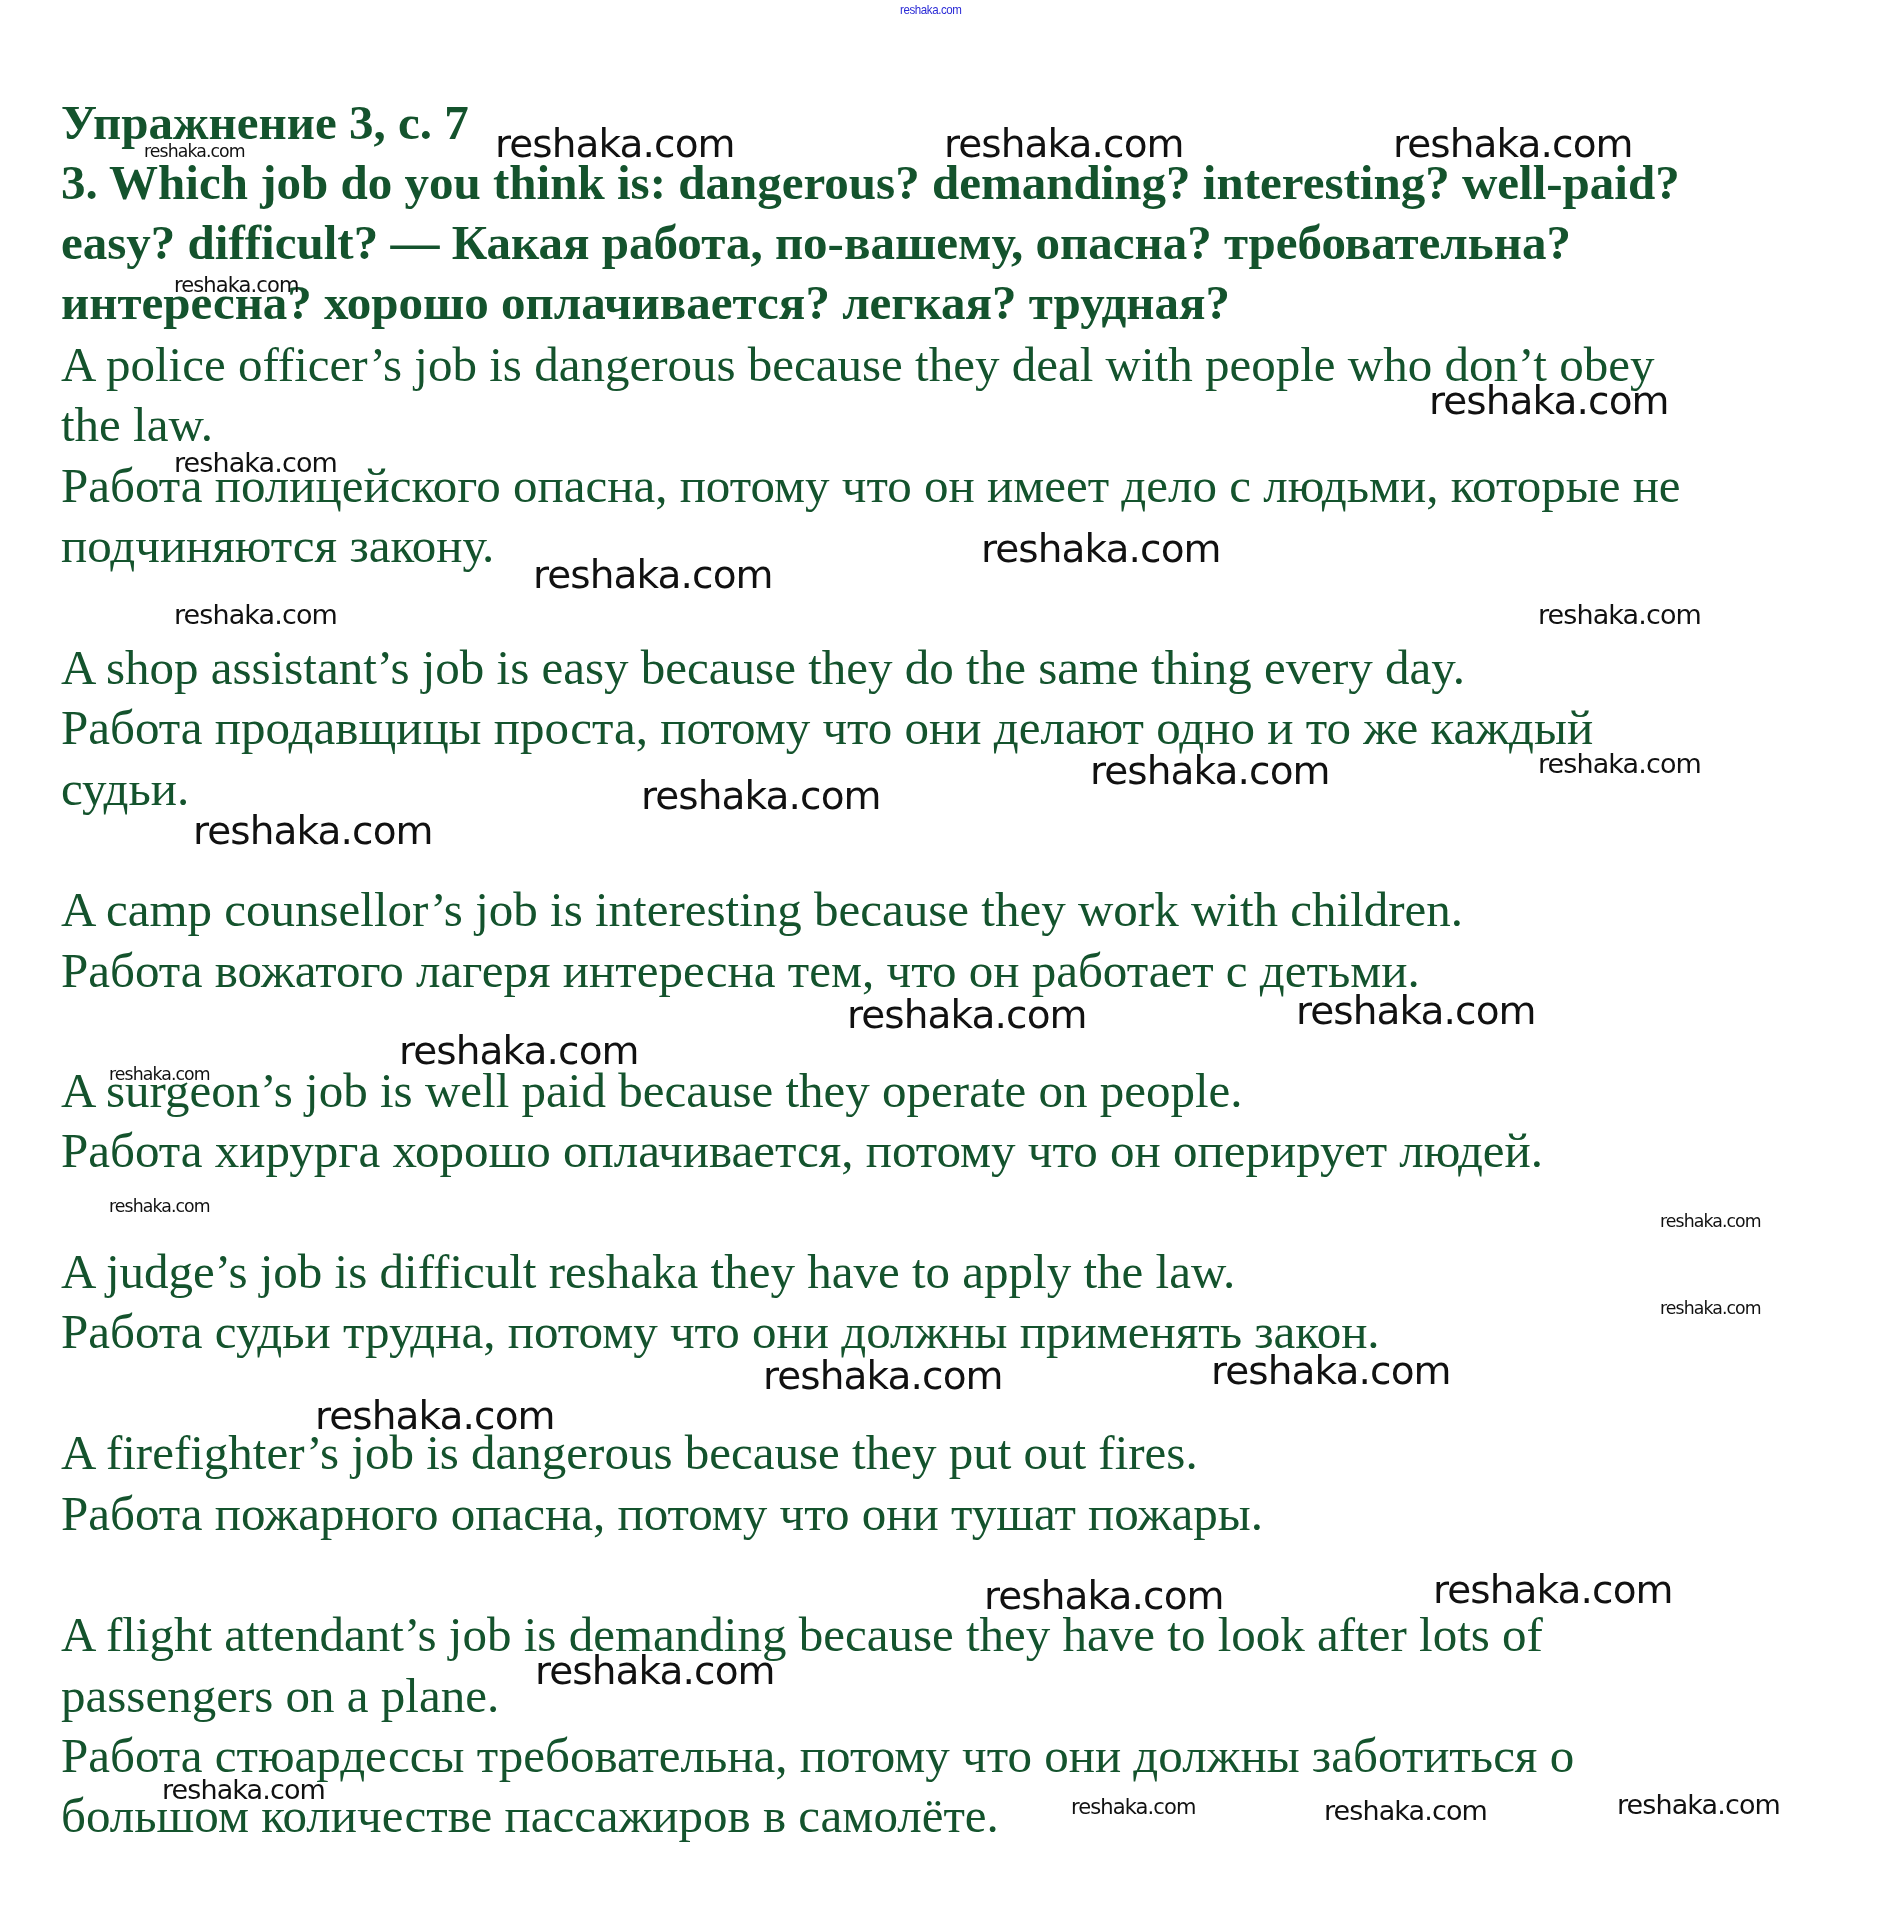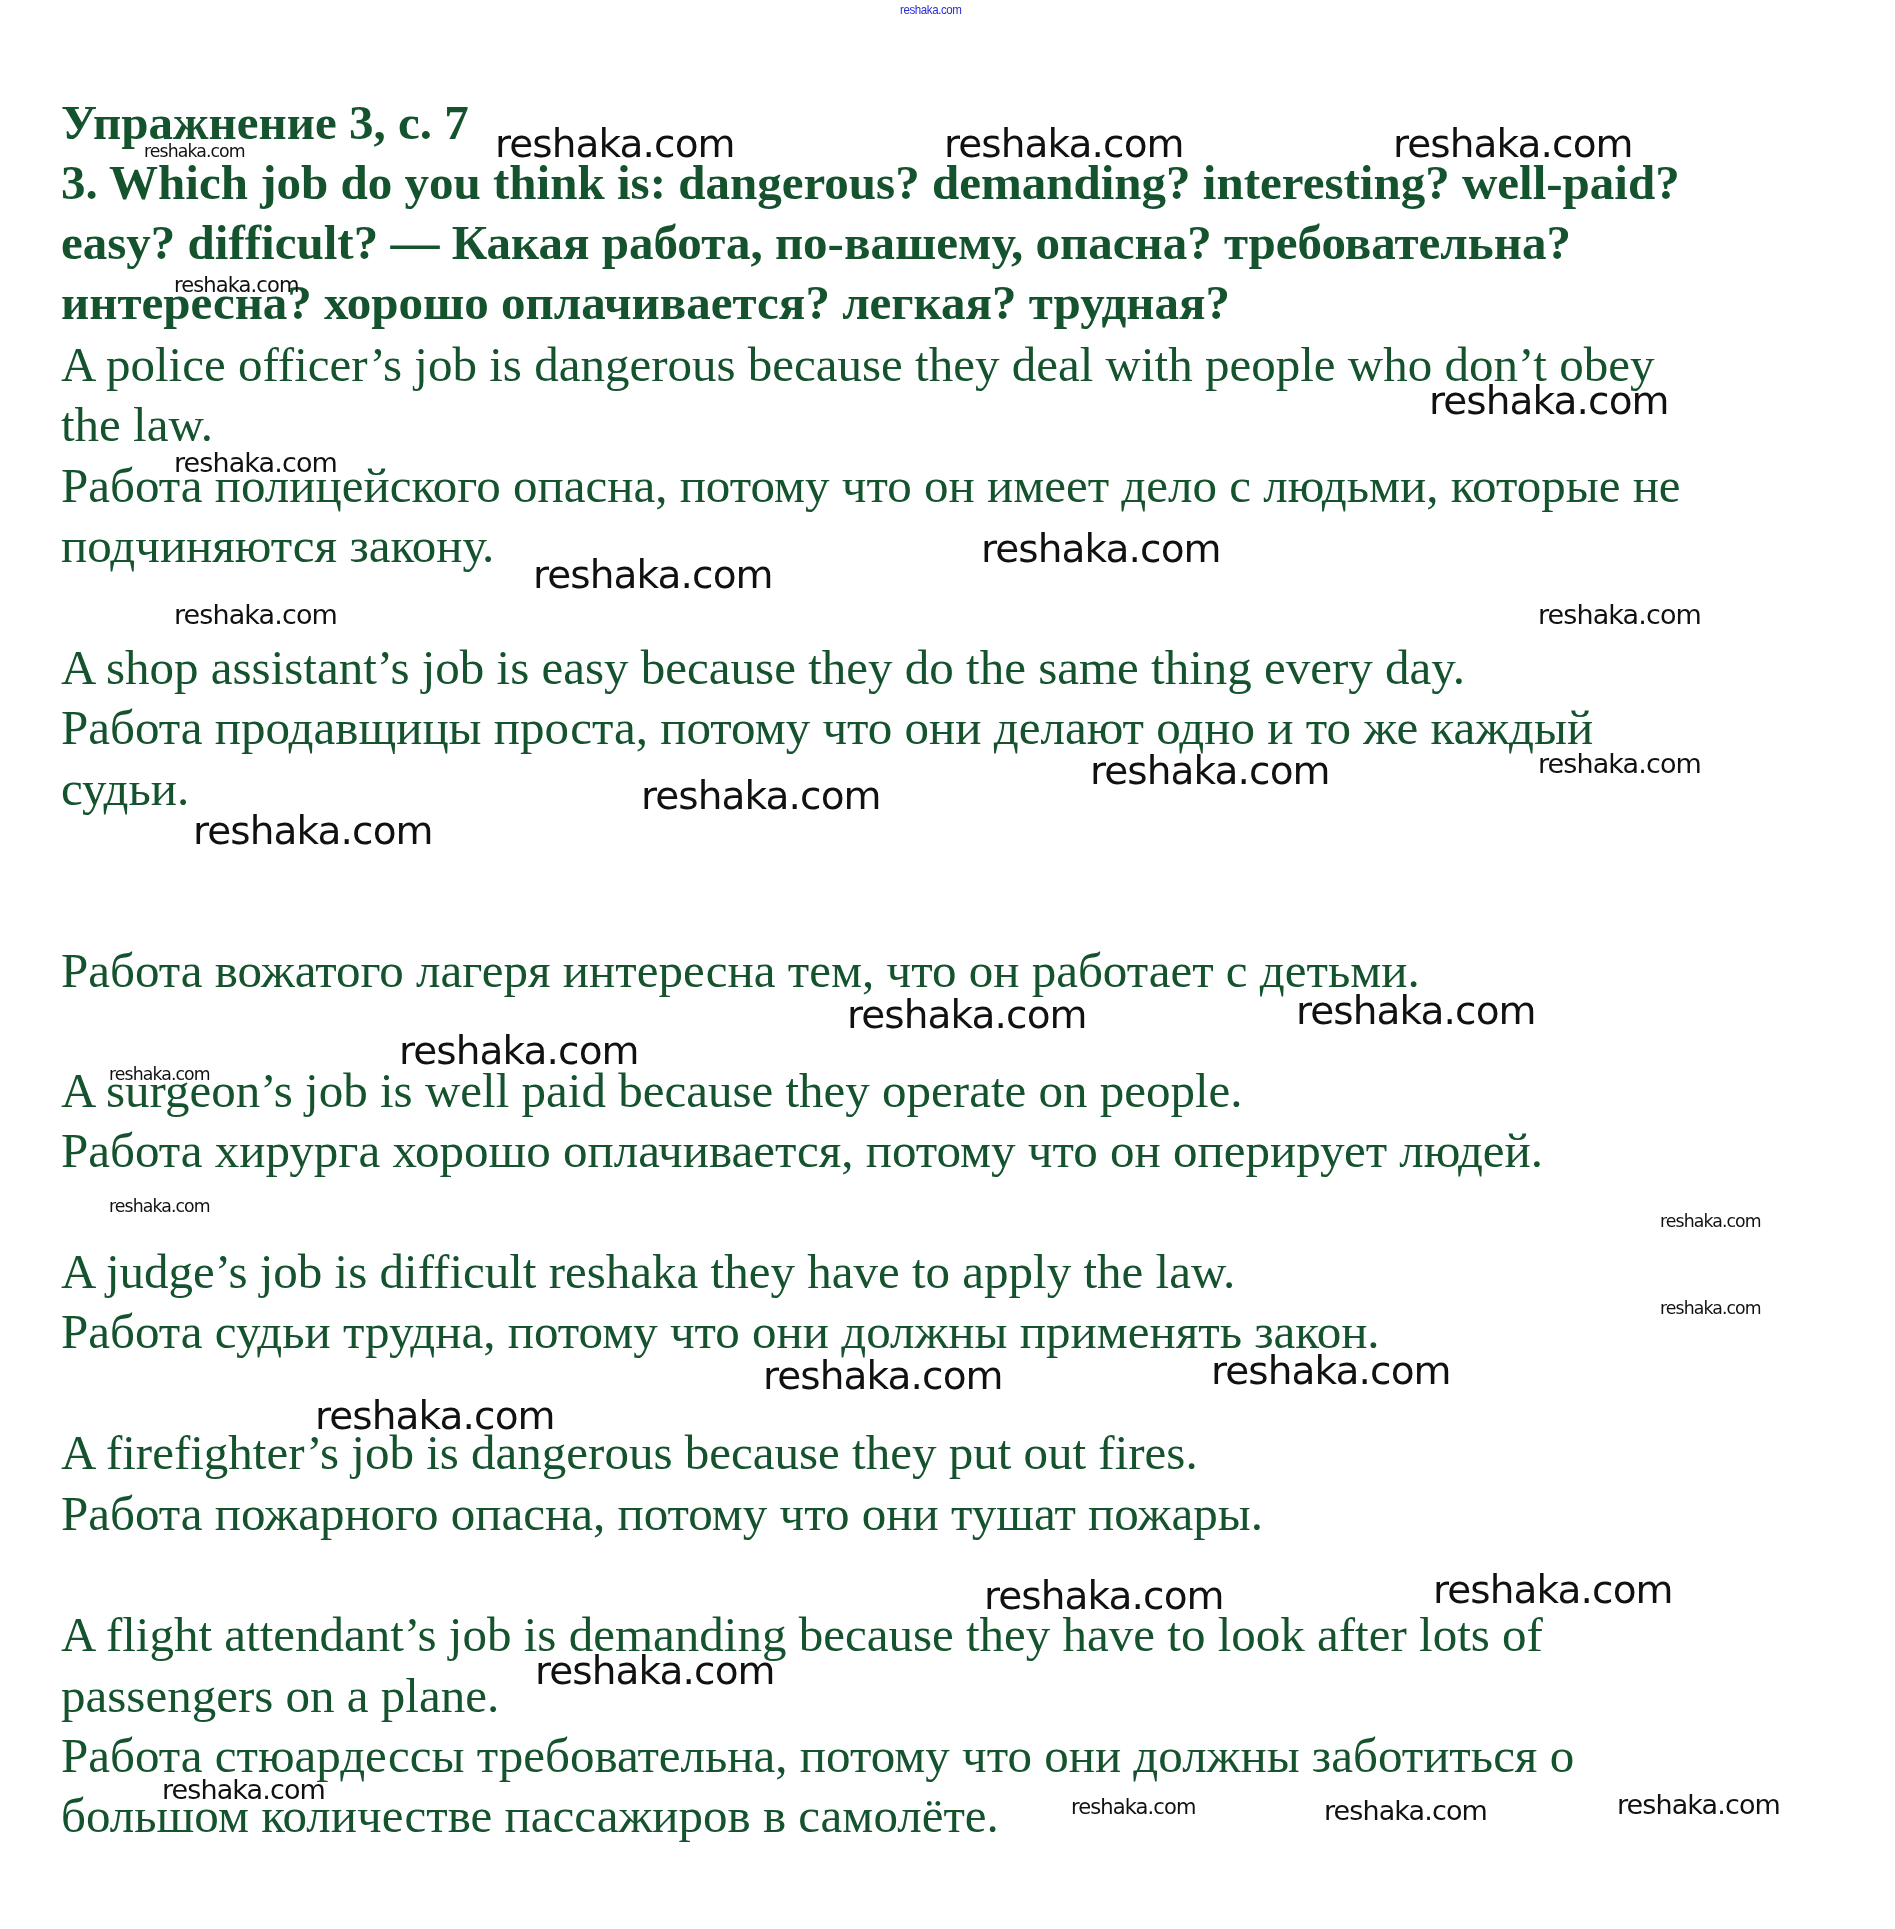--- a/index.html
+++ b/index.html
@@ -47,20 +47,21 @@
 
   <div class="line" style="top:340px;">A police officer’s job is dangerous because they deal with people who don’t obey</div>
   <div class="line" style="top:400px;">the law.</div>
   <div class="line" style="top:461px;">Работа полицейского опасна, потому что он имеет дело с людьми, которые не</div>
   <div class="line" style="top:521px;text-align:center;">подчиняются закону.</div>
 
   <div class="line" style="top:643px;">A shop assistant’s job is easy because they do the same thing every day.</div>
   <div class="line" style="top:703px;">Работа продавщицы проста, потому что они делают одно и то же каждый</div>
   <div class="line" style="top:764px;">судьи.</div>
 
+  <div class="line" style="top:885px;">A camp counsellor’s job is interesting because they work with children.</div>
   <div class="line" style="top:946px;">Работа вожатого лагеря интересна тем, что он работает с детьми.</div>
 
   <div class="line" style="top:1066px;">A surgeon’s job is well paid because they operate on people.</div>
   <div class="line" style="top:1126px;">Работа хирурга хорошо оплачивается, потому что он оперирует людей.</div>
 
   <div class="line" style="top:1247px;">A judge’s job is difficult reshaka they have to apply the law.</div>
   <div class="line" style="top:1307px;">Работа судьи трудна, потому что они должны применять закон.</div>
 
   <div class="line" style="top:1428px;">A firefighter’s job is dangerous because they put out fires.</div>
   <div class="line" style="top:1489px;">Работа пожарного опасна, потому что они тушат пожары.</div>

